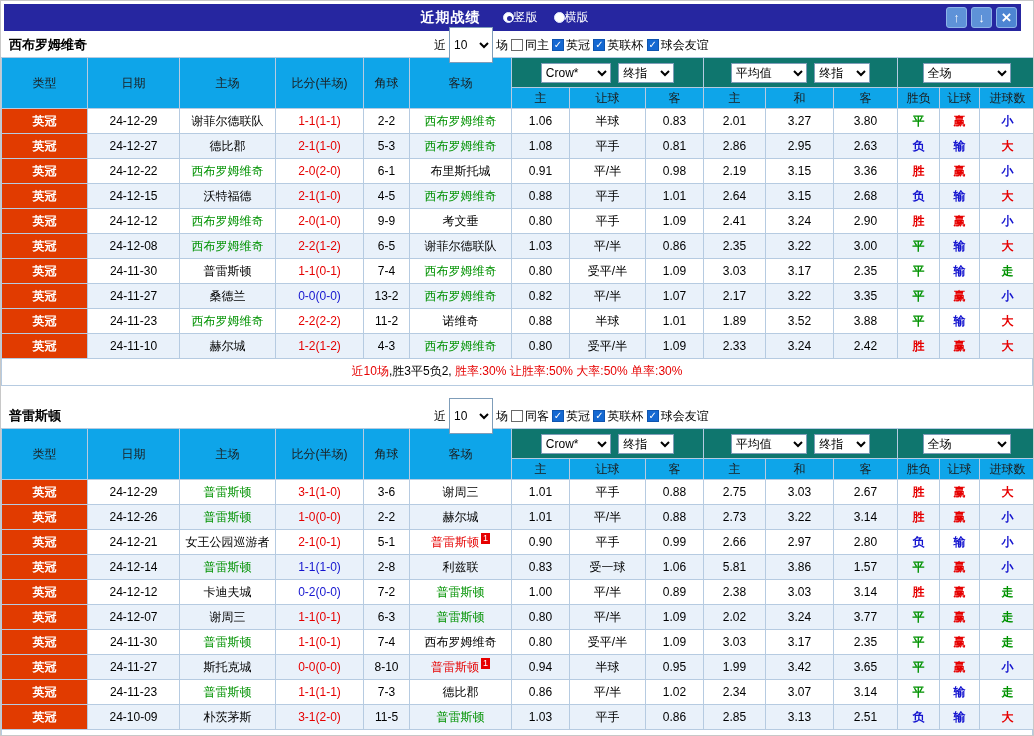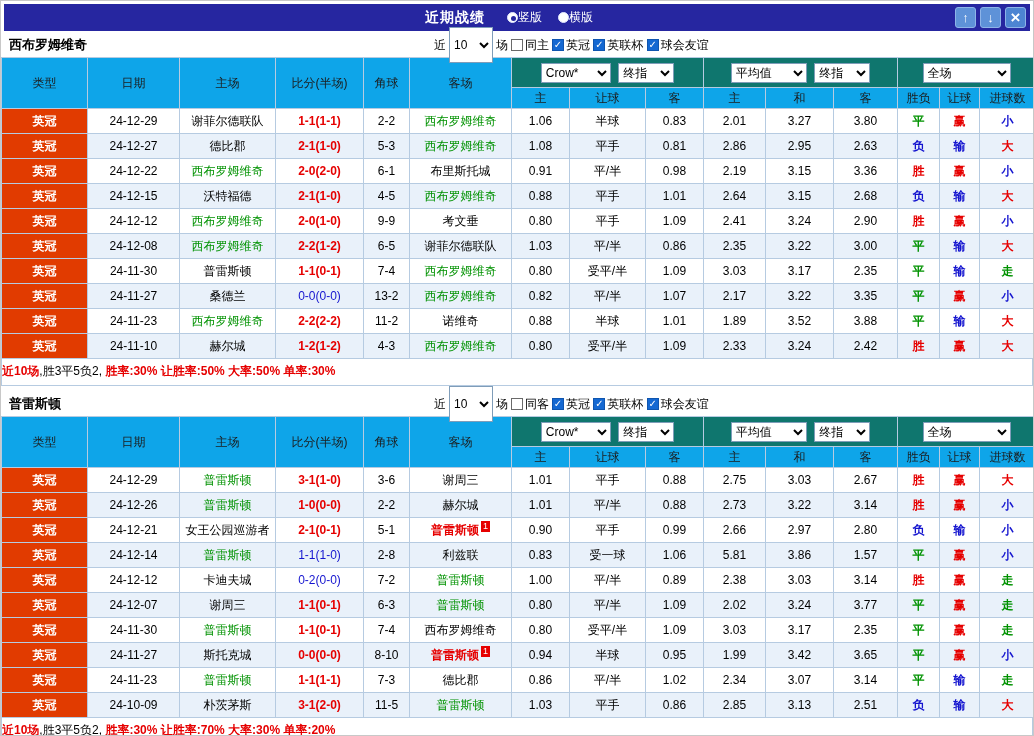--- a/index.html
+++ b/index.html
@@ -1,35 +1,35 @@
 <!DOCTYPE html>
 <html><head>
 <meta charset="utf-8">
 <style>
   * { box-sizing: border-box; }
   body { margin:0; padding:0; width:1034px; background:#fff;
          font-family:"Liberation Sans","DejaVu Sans",sans-serif; font-size:12px; color:#000; }
   .window { width:1034px; height:736px; border:1px solid #c8c8c8; background:#fff; overflow:hidden; }
 
   
-  .titlebar { margin:3px 3px 0 3px; height:27px; background:#2626a0; position:relative;
+  .titlebar { margin:3px 12px 0 3px; height:27px; background:#2626a0; position:relative;
               display:flex; align-items:center; justify-content:center; color:#fff; }
   .titlebar .title { font-weight:bold; font-size:14px; margin-right:22px; letter-spacing:1px; }
   .radio-opt { display:inline-flex; align-items:center; gap:0; margin-right:16px; cursor:pointer; }
   .radio-circle { width:11px; height:11px; border-radius:50%; background:#fff; border:1px solid #dfe6ff;
                   position:relative; display:inline-block; }
   .radio-circle.sel::after { content:""; position:absolute; left:3px; top:3px; width:5px; height:5px;
                   border-radius:50%; background:#2626a0; }
   .tb-buttons { position:absolute; right:4px; top:3px; display:flex; gap:4px; }
   .tb-btn { width:21px; height:21px; background:#5e92d8; border:1px solid #8db4e8; border-radius:3px;
             color:#fff; display:flex; align-items:center; justify-content:center; font-size:13px; cursor:pointer; }
   .tb-btn.close { font-size:17px; font-weight:bold; background:#4d85d2; }
 
   
-  .section { margin:2px 0 6px 0; }
+  .section { margin:2px 0 18px 0; }
   .team-row { height:24px; display:flex; align-items:center; padding:0 8px; position:relative; background:#fff; }
   .team-name { font-weight:bold; font-size:13px; }
   .filters { position:absolute; left:433px; display:flex; align-items:center; gap:3px; }
   .filters select { height:36px; font-size:12px; border:1px solid #7f9db9; background:#fff; }
   .cb-label { display:inline-flex; align-items:center; gap:2px; cursor:pointer; }
   .cb { width:12px; height:12px; border:1px solid #6a6a6a; background:#fff; display:inline-flex;
         align-items:center; justify-content:center; font-size:10px; line-height:10px; }
   .cb.checked { background:#1468d2; border-color:#0f55af; color:#fff; }
 
   
@@ -39,25 +39,25 @@
   .grid thead tr.hdr-top th { height:30px; }
   .grid thead tr.hdr-sub th { height:21px; }
   .grid thead th.sel-cell { background:#0f766e; }
   .sel-cell select { height:20px; font-size:12px; border:1px solid #7f9db9; background:#fff; margin:0 2px; }
   .grid td { height:25px; font-size:12px; background:#fff; }
   .grid tbody tr:nth-of-type(even) td:not(.league) { background:#e9f1fa; }
   td.league { background:#e13b00; color:#fff; font-weight:bold; }
   td.res span { font-weight:bold; }
   .badge { display:inline-block; background:#e60000; color:#fff; font-size:9px; line-height:11px;
            padding:0 2px; margin-left:2px; vertical-align:super; }
-  .c-red   { color:#e60000;font-weight:bold; }
+  .c-red   { color:#e60000; }
   .c-blue  { color:#1414cf; }
   .c-green { color:#009200; }
   .c-black { color:#000; }
-  .summary { border:1px solid #b6cbe1; border-top:none; text-align:left; padding:4px 0 5px 0; background:#fff; }
+  .summary { border:1px solid #b6cbe1; border-top:none; text-align:center; padding:4px 0 5px 0; background:#fff; }
 </style>
 </head>
 <body>
 
 <div class="window">
 
   <div class="titlebar">
     <span class="title">近期战绩</span>
     <span class="radio-opt">
       <span class="radio-circle sel"></span>

